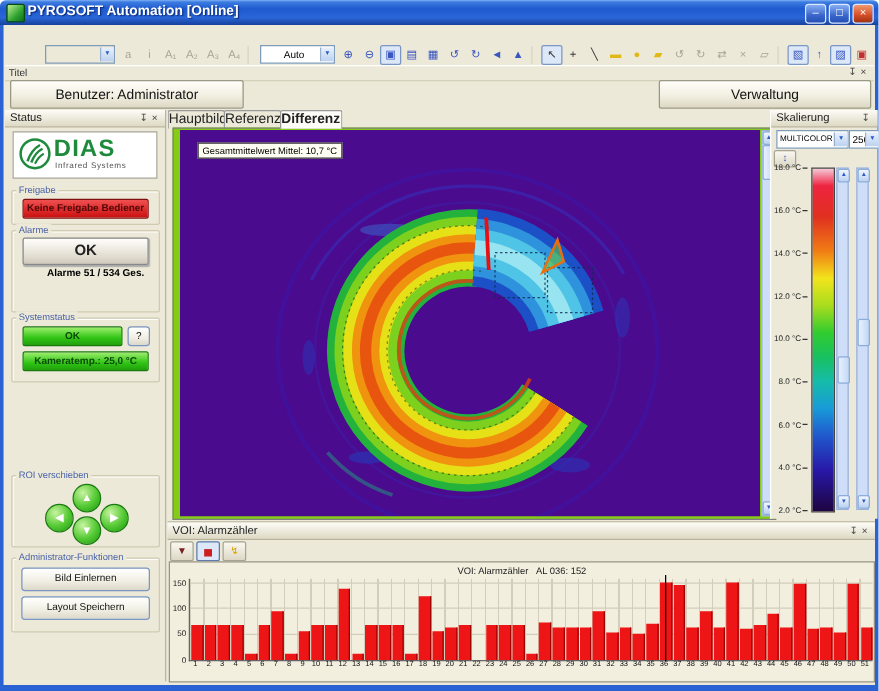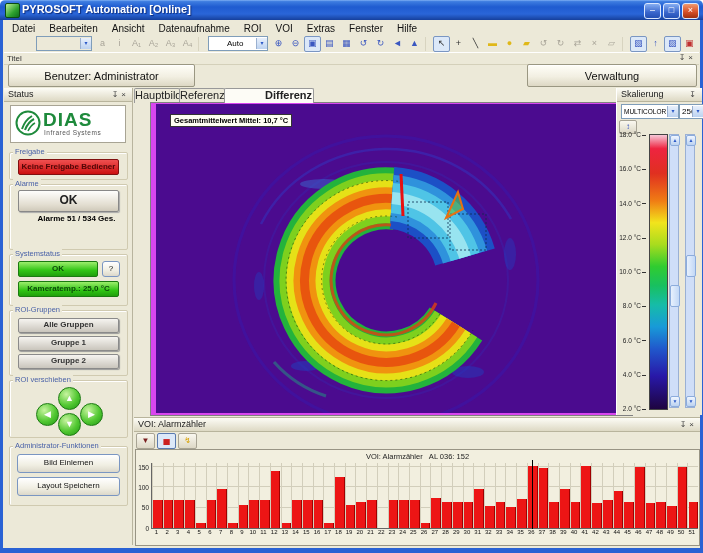--- a/index.html
+++ b/index.html
@@ -54,21 +54,21 @@
   .graybtn{position:absolute;left:8px;right:8px;height:13px;background:linear-gradient(180deg,#f6f4f0,#c9c5bc);border:1px solid #8a8a8a;border-radius:2px;
     font-size:8px;font-weight:bold;color:#333;text-align:center;line-height:12px;box-shadow:1px 1px 1px #999;}
   .cntr{position:absolute;left:0;right:0;text-align:center;font-size:8px;font-weight:bold;color:#000;}
   .arrbtn{position:absolute;width:21px;height:21px;border-radius:50%;border:1px solid #1c7a12;
     background:radial-gradient(circle at 35% 30%,#c8f4a0,#52c832 55%,#1e9614);color:#fff;font-size:9px;line-height:20px;text-align:center;}
   
   #mainarea{left:134px;top:88px;width:482px;height:327px;}
   .tab{position:absolute;top:0;height:14px;background:#ece9d8;border:1px solid #999;border-bottom:none;border-radius:2px 2px 0 0;
     font-size:11px;text-align:left;line-height:13px;color:#222;}
   .tab.active{background:#fdfcf6;font-weight:bold;z-index:2;}
-  #imgframe{left:16px;top:14px;width:481px;height:312px;border:1px solid #808080;background:#d946ef;font-weight:bold;}
+  #imgframe{left:4px;top:14px;width:481px;height:312px;border:1px solid #808080;background:#84cc16;}
   #purple{left:5px;top:1px;width:464px;height:309px;background:#4b0b8f;overflow:hidden;}
   #overlay-label{left:14px;top:10px;background:#fffef2;border:1px solid #333;font-size:7.5px;padding:1px 3px;color:#000;z-index:5;}
   .vsb{position:absolute;width:10px;background:#cfdef8;border:1px solid #9ab0d4;box-sizing:border-box;}
   .vsb .sarr{position:absolute;left:0;width:8px;height:9px;background:linear-gradient(180deg,#f0f6ff,#bcd2f0);border:1px solid #8cacdc;border-radius:2px;
     color:#2c5ac8;font-size:5px;line-height:9px;text-align:center;}
   .vsb .sthumb{position:absolute;left:0;width:8px;background:linear-gradient(90deg,#e8f1fd,#c2d8f6);border:1px solid #8cacdc;border-radius:2px;}
   
   #scaling{left:616px;top:88px;width:85px;height:327px;background:#ece9d8;border-left:1px solid #fff;}
   .tick{position:absolute;left:0;width:29px;text-align:right;font-size:6.5px;color:#222;white-space:nowrap;}
   .tick .tm{display:inline-block;width:4px;border-top:1px solid #333;vertical-align:middle;margin-left:1px;}
@@ -102,31 +102,20 @@
     <div class="abs" id="title-text">PYROSOFT Automation [Online]</div>
     <div class="abs" id="winbtns">
         <div class="wbtn">–</div>
         <div class="wbtn">□</div>
         <div class="wbtn close">×</div>
       </div>
   </div>
 
   <div class="abs" id="content"></div>
 
-  <div class="abs" id="menubar">
-      <div class="mitem">Datei</div>
-      <div class="mitem">Bearbeiten</div>
-      <div class="mitem">Ansicht</div>
-      <div class="mitem">Datenaufnahme</div>
-      <div class="mitem">ROI</div>
-      <div class="mitem">VOI</div>
-      <div class="mitem">Extras</div>
-      <div class="mitem">Fenster</div>
-      <div class="mitem">Hilfe</div>
-    </div>
 
   <div class="abs" id="toolbar">
       <div class="tcombo dis" style="width: 54px;">
         <span class="val"></span>
         <span class="arr">▾</span>
       </div>
       <div class="tico dis">a</div>
       <div class="tico dis">i</div>
       <div class="tico dis">A₁</div>
       <div class="tico dis">A₂</div>
@@ -211,26 +200,20 @@
       <div class="cntr" style="top:29px;padding-left:16px;">Alarme 51 / 534 Ges.</div>
     </div>
 
     <div class="grp" style="top:166px;height:50px;">
       <span class="grp-label">Systemstatus</span>
       <div class="greenbar" style="left:8px;top:6px;width:78px;height:14px;line-height:13px;">OK</div>
       <div class="sbtn" style="left:92px;top:6px;width:16px;height:14px;line-height:13px;">?</div>
       <div class="greenbar" style="left:8px;right:8px;top:26px;height:14px;line-height:13px;">Kameratemp.: 25,0 °C</div>
     </div>
 
-    <div class="grp" style="top:222px;height:64px;">
-      <span class="grp-label">ROI-Gruppen</span>
-      <div class="graybtn" style="top:7px;">Alle Gruppen</div>
-      <div class="graybtn" style="top:25px;">Gruppe 1</div>
-      <div class="graybtn" style="top:43px;">Gruppe 2</div>
-    </div>
 
     <div class="grp" style="top:292px;height:56px;">
       <span class="grp-label">ROI verschieben</span>
       <div id="arrow-cluster">
           <div class="arrbtn" style="left: 48px; top: 6px;">▲</div>
           <div class="arrbtn" style="left: 26px; top: 22px;">◀</div>
           <div class="arrbtn" style="left: 70px; top: 22px;">▶</div>
           <div class="arrbtn" style="left: 48px; top: 32px;">▼</div>
         </div>
     </div>
@@ -238,21 +221,21 @@
     <div class="grp" style="top:358px;height:58px;">
       <span class="grp-label">Administrator-Funktionen</span>
       <div class="sbtn" style="left:7px;right:7px;top:7px;height:17px;line-height:16px;">Bild Einlernen</div>
       <div class="sbtn" style="left:7px;right:7px;top:30px;height:17px;line-height:16px;">Layout Speichern</div>
     </div>
   </div>
 
   <div class="abs" id="mainarea">
     <div class="tab" style="left:0;width:44px;">Hauptbild</div>
     <div class="tab" style="left:45px;width:44px;">Referenz</div>
-    <div class="tab active" style="left:90px;width:48px;padding-left:40px;">Differenz</div>
+    <div class="tab active" style="left:90px;width:48px;">Differenz</div>
 
     <div class="abs" id="imgframe">
       <div class="abs" id="purple">
         <div class="abs" id="overlay-label">Gesamtmittelwert Mittel: 10,7 °C</div>
         <svg width="464" height="309" viewBox="0 0 464 309">
 
           <ellipse cx="230" cy="176" rx="152" ry="144" fill="none" stroke="#2a20c0" stroke-width="3" opacity="0.30"></ellipse>
           <ellipse cx="230" cy="176" rx="122" ry="118" fill="none" stroke="#2a3ac8" stroke-width="2" opacity="0.22"></ellipse>
           <path d="M105,120 A140,132 0 0 1 355,115" fill="none" stroke="#2848d8" stroke-width="2.5" opacity="0.35"></path>
           <ellipse cx="150" cy="262" rx="15" ry="5" fill="#2040c0" opacity="0.5"></ellipse>

